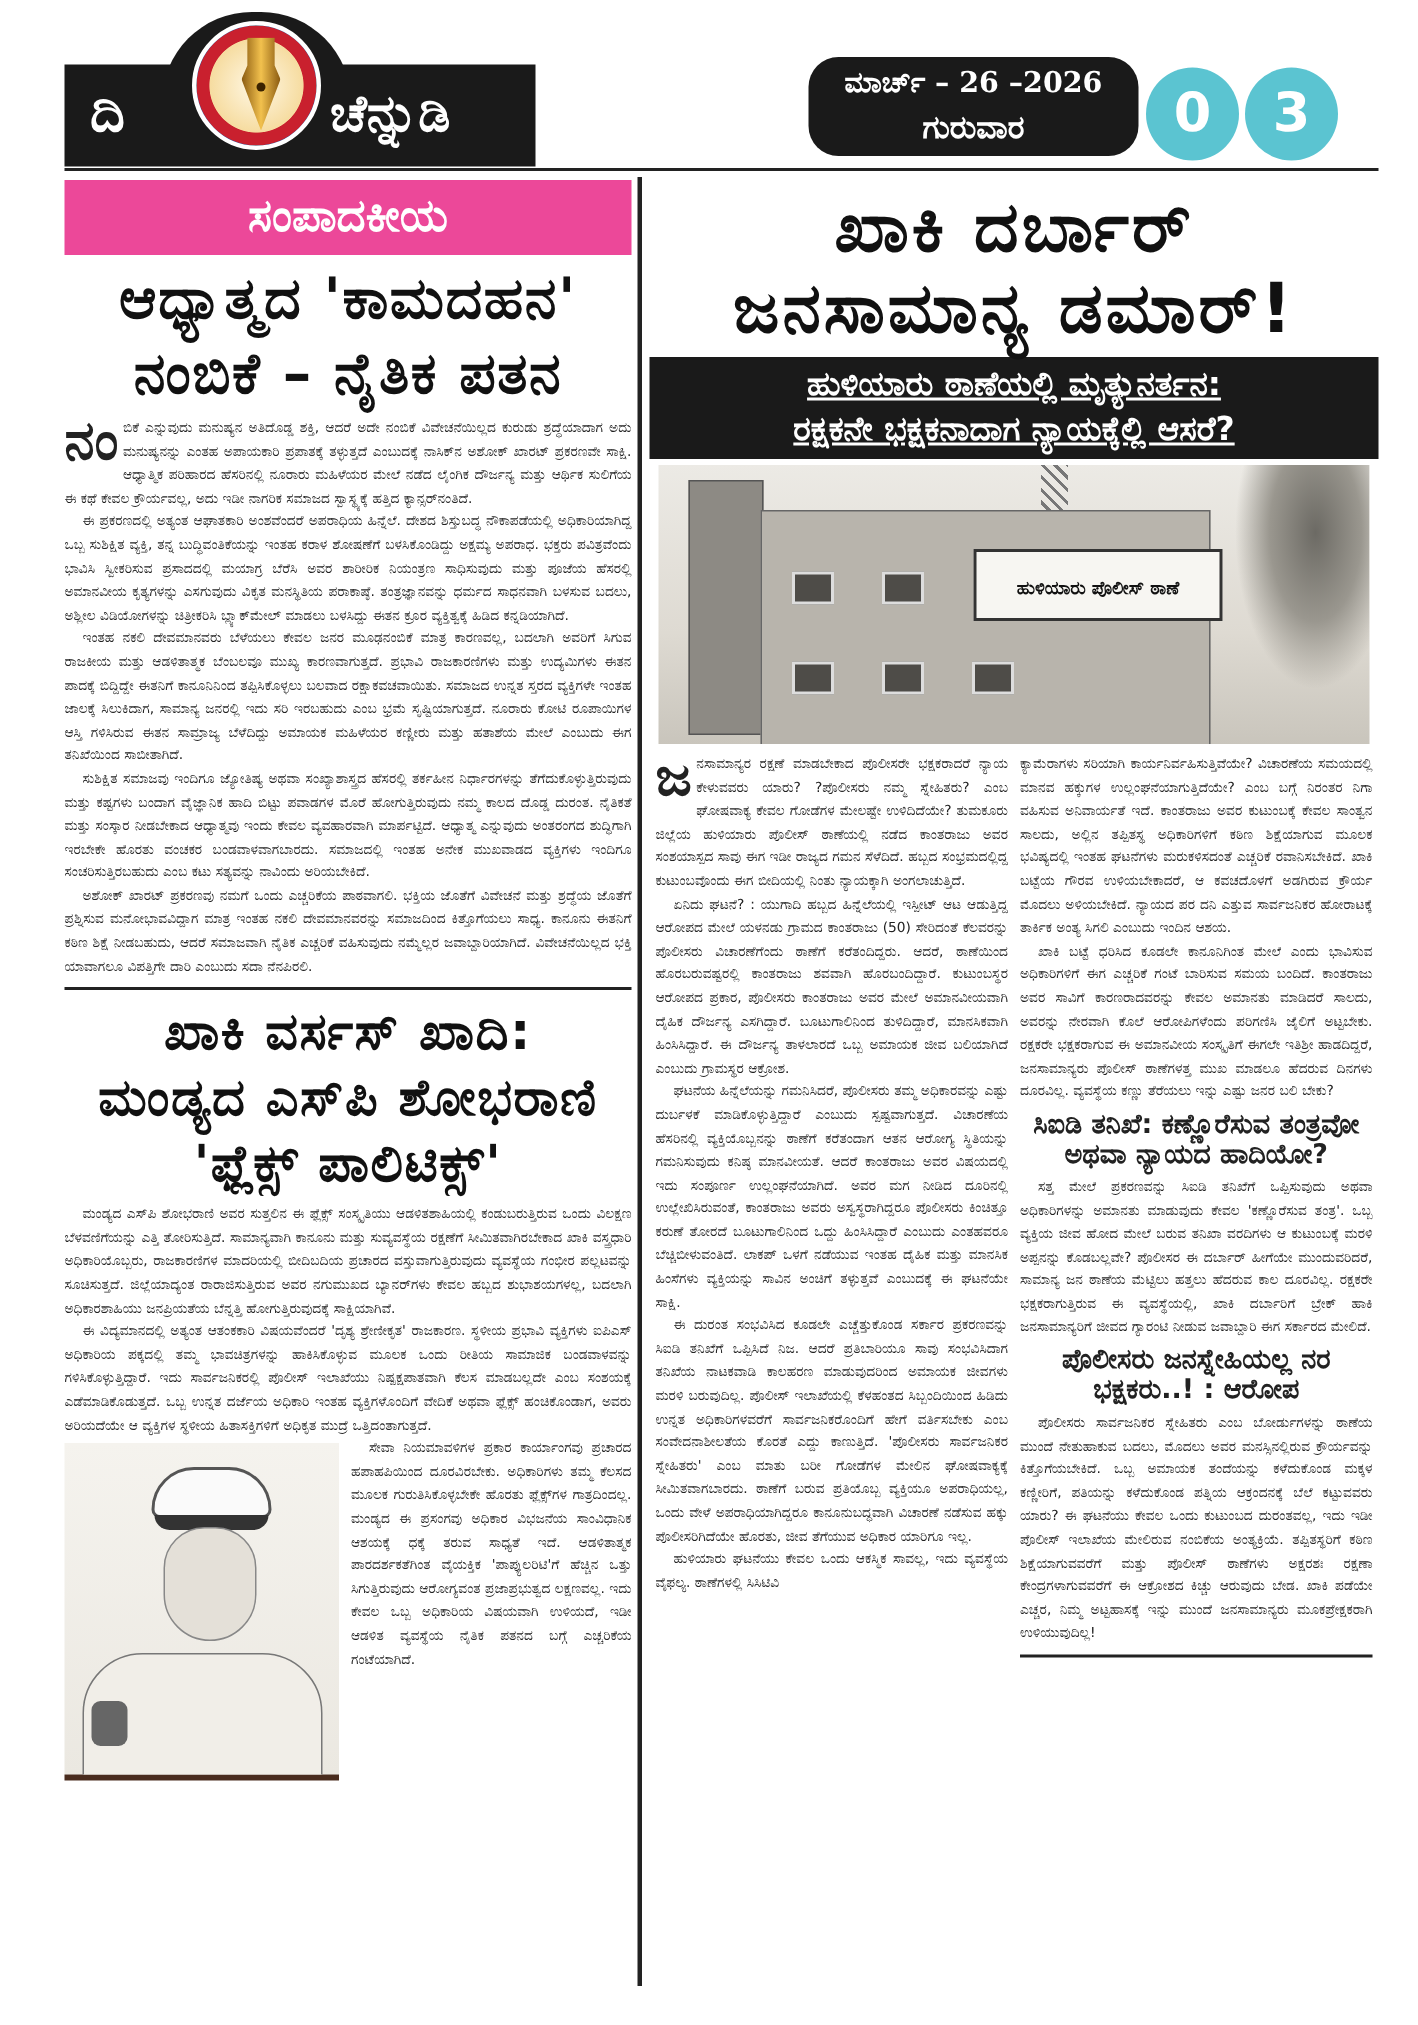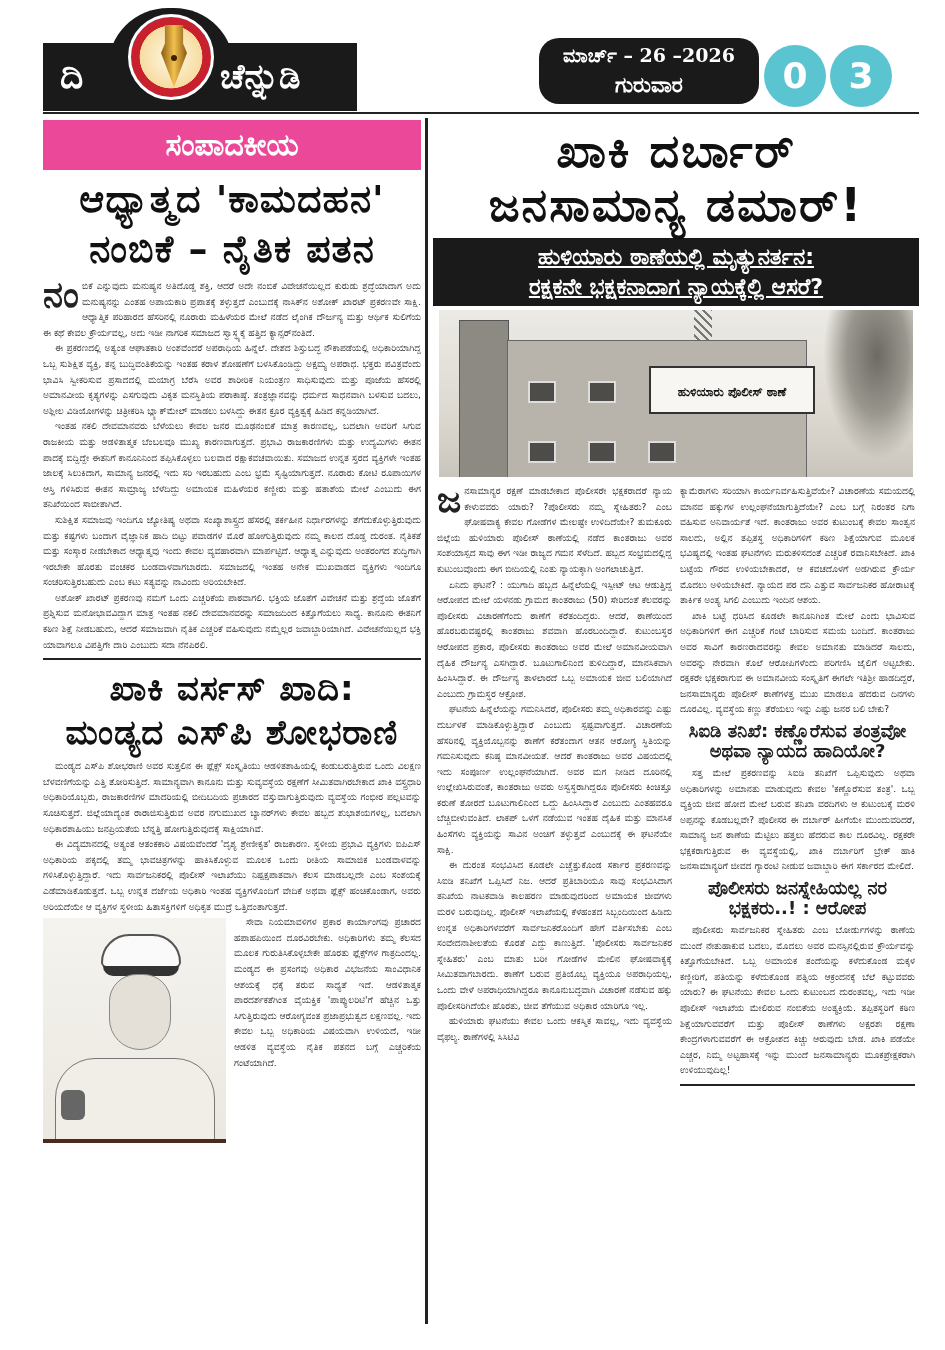--- a/index.html
+++ b/index.html
@@ -43,21 +43,21 @@
   .cap { position: absolute; left: 58px; top: 16px; width: 80px; height: 34px; border-radius: 40px 40px 8px 8px; background: #fafafa; border: 2px solid #555; }
   .visor { position: absolute; left: 60px; top: 48px; width: 76px; height: 10px; background: #333; border-radius: 0 0 20px 20px; }
   .face { position: absolute; left: 66px; top: 56px; width: 62px; height: 76px; border-radius: 30px 30px 34px 34px; background: #e4e0d8; border: 1px solid #888; }
   .shirt { position: absolute; left: 12px; top: 140px; width: 160px; height: 90px; background: #f1eee8; border: 1px solid #777; border-radius: 40px 40px 0 0; }
   .badge-l { position: absolute; left: 18px; top: 172px; width: 24px; height: 30px; background: #666; border-radius: 6px; }
 
   
   .right { position: absolute; left: 433px; top: 118px; width: 486px; }
   .main-head { text-align: center; font-weight: bold; font-size: 46px; line-height: 54px; letter-spacing: 2px; padding-top: 6px; }
   .sub-bar { background: #1a1a1a; color: #fff; text-align: center; font-weight: bold; font-size: 22px; line-height: 30px; padding: 4px 0; margin-top: 6px; text-decoration: underline; }
-  .photo { margin: 4px 6px 0 6px; height: 167px; position: relative; overflow: hidden;
+  .photo { margin: 4px 6px 0 6px; height: 186px; position: relative; overflow: hidden;
     background: linear-gradient(180deg,#eceae5 0%,#dedad2 60%,#c9c5bc 100%); }
   .bld { position: absolute; left: 68px; top: 30px; width: 300px; height: 160px; background: #b8b4ac; border: 1px solid #666; }
   .tower { position: absolute; left: 20px; top: 10px; width: 50px; height: 170px; background: #8d8a84; border: 1px solid #555; }
   .win { position: absolute; width: 28px; height: 22px; background: #4e4c48; border: 2px solid #ddd; }
   .sign { position: absolute; left: 210px; top: 56px; width: 166px; height: 48px; background: #f7f6f2; border: 2px solid #333; text-align: center; font-size: 12px; font-weight: bold; line-height: 48px; color: #111; }
   .palm { position: absolute; right: 0; top: 0; width: 90px; height: 150px; background: radial-gradient(ellipse at 60% 30%,#6c6a64 0%,#9a978f 40%,transparent 70%); }
   .mast { position: absolute; left: 255px; top: 0; width: 18px; height: 60px; background: repeating-linear-gradient(45deg,#777 0 2px,transparent 2px 6px); }
 
   .cols2 { display: flex; gap: 8px; margin-top: 6px; padding: 0 4px; }
   .col { width: 239px; }
@@ -98,20 +98,21 @@
     <p class="first"><span class="dropcap">ನಂ</span><span>ಬಿಕೆ ಎನ್ನುವುದು ಮನುಷ್ಯನ ಅತಿದೊಡ್ಡ ಶಕ್ತಿ, ಆದರೆ ಅದೇ ನಂಬಿಕೆ ವಿವೇಚನೆಯಿಲ್ಲದ ಕುರುಡು ಶ್ರದ್ಧೆಯಾದಾಗ ಅದು ಮನುಷ್ಯನನ್ನು ಎಂತಹ ಅಪಾಯಕಾರಿ ಪ್ರಪಾತಕ್ಕೆ ತಳ್ಳುತ್ತದೆ ಎಂಬುದಕ್ಕೆ ನಾಸಿಕ್‌ನ ಅಶೋಕ್ ಖಾರಟ್ ಪ್ರಕರಣವೇ ಸಾಕ್ಷಿ. ಆಧ್ಯಾತ್ಮಿಕ ಪರಿಹಾರದ ಹೆಸರಿನಲ್ಲಿ ನೂರಾರು ಮಹಿಳೆಯರ ಮೇಲೆ ನಡೆದ ಲೈಂಗಿಕ ದೌರ್ಜನ್ಯ ಮತ್ತು ಆರ್ಥಿಕ ಸುಲಿಗೆಯ ಈ ಕಥೆ ಕೇವಲ ಕ್ರೌರ್ಯವಲ್ಲ, ಅದು ಇಡೀ ನಾಗರಿಕ ಸಮಾಜದ ಸ್ವಾಸ್ಥ್ಯಕ್ಕೆ ಹತ್ತಿದ ಕ್ಯಾನ್ಸರ್‌ನಂತಿದೆ.</span></p>
     <p>ಈ ಪ್ರಕರಣದಲ್ಲಿ ಅತ್ಯಂತ ಆಘಾತಕಾರಿ ಅಂಶವೆಂದರೆ ಅಪರಾಧಿಯ ಹಿನ್ನೆಲೆ. ದೇಶದ ಶಿಸ್ತುಬದ್ಧ ನೌಕಾಪಡೆಯಲ್ಲಿ ಅಧಿಕಾರಿಯಾಗಿದ್ದ ಒಬ್ಬ ಸುಶಿಕ್ಷಿತ ವ್ಯಕ್ತಿ, ತನ್ನ ಬುದ್ಧಿವಂತಿಕೆಯನ್ನು ಇಂತಹ ಕರಾಳ ಶೋಷಣೆಗೆ ಬಳಸಿಕೊಂಡಿದ್ದು ಅಕ್ಷಮ್ಯ ಅಪರಾಧ. ಭಕ್ತರು ಪವಿತ್ರವೆಂದು ಭಾವಿಸಿ ಸ್ವೀಕರಿಸುವ ಪ್ರಸಾದದಲ್ಲಿ ಮಯಾಗ್ರ ಬೆರೆಸಿ ಅವರ ಶಾರೀರಿಕ ನಿಯಂತ್ರಣ ಸಾಧಿಸುವುದು ಮತ್ತು ಪೂಜೆಯ ಹೆಸರಲ್ಲಿ ಅಮಾನವೀಯ ಕೃತ್ಯಗಳನ್ನು ಎಸಗುವುದು ವಿಕೃತ ಮನಸ್ಥಿತಿಯ ಪರಾಕಾಷ್ಠೆ. ತಂತ್ರಜ್ಞಾನವನ್ನು ಧರ್ಮದ ಸಾಧನವಾಗಿ ಬಳಸುವ ಬದಲು, ಅಶ್ಲೀಲ ವಿಡಿಯೋಗಳನ್ನು ಚಿತ್ರೀಕರಿಸಿ ಬ್ಲ್ಯಾಕ್‌ಮೇಲ್ ಮಾಡಲು ಬಳಸಿದ್ದು ಈತನ ಕ್ರೂರ ವ್ಯಕ್ತಿತ್ವಕ್ಕೆ ಹಿಡಿದ ಕನ್ನಡಿಯಾಗಿದೆ.</p>
     <p>ಇಂತಹ ನಕಲಿ ದೇವಮಾನವರು ಬೆಳೆಯಲು ಕೇವಲ ಜನರ ಮೂಢನಂಬಿಕೆ ಮಾತ್ರ ಕಾರಣವಲ್ಲ, ಬದಲಾಗಿ ಅವರಿಗೆ ಸಿಗುವ ರಾಜಕೀಯ ಮತ್ತು ಆಡಳಿತಾತ್ಮಕ ಬೆಂಬಲವೂ ಮುಖ್ಯ ಕಾರಣವಾಗುತ್ತದೆ. ಪ್ರಭಾವಿ ರಾಜಕಾರಣಿಗಳು ಮತ್ತು ಉದ್ಯಮಿಗಳು ಈತನ ಪಾದಕ್ಕೆ ಬಿದ್ದಿದ್ದೇ ಈತನಿಗೆ ಕಾನೂನಿನಿಂದ ತಪ್ಪಿಸಿಕೊಳ್ಳಲು ಬಲವಾದ ರಕ್ಷಾಕವಚವಾಯಿತು. ಸಮಾಜದ ಉನ್ನತ ಸ್ತರದ ವ್ಯಕ್ತಿಗಳೇ ಇಂತಹ ಜಾಲಕ್ಕೆ ಸಿಲುಕಿದಾಗ, ಸಾಮಾನ್ಯ ಜನರಲ್ಲಿ ಇದು ಸರಿ ಇರಬಹುದು ಎಂಬ ಭ್ರಮೆ ಸೃಷ್ಟಿಯಾಗುತ್ತದೆ. ನೂರಾರು ಕೋಟಿ ರೂಪಾಯಿಗಳ ಆಸ್ತಿ ಗಳಿಸಿರುವ ಈತನ ಸಾಮ್ರಾಜ್ಯ ಬೆಳೆದಿದ್ದು ಅಮಾಯಕ ಮಹಿಳೆಯರ ಕಣ್ಣೀರು ಮತ್ತು ಹತಾಶೆಯ ಮೇಲೆ ಎಂಬುದು ಈಗ ತನಿಖೆಯಿಂದ ಸಾಬೀತಾಗಿದೆ.</p>
     <p>ಸುಶಿಕ್ಷಿತ ಸಮಾಜವು ಇಂದಿಗೂ ಜ್ಯೋತಿಷ್ಯ ಅಥವಾ ಸಂಖ್ಯಾಶಾಸ್ತ್ರದ ಹೆಸರಲ್ಲಿ ತರ್ಕಹೀನ ನಿರ್ಧಾರಗಳನ್ನು ತೆಗೆದುಕೊಳ್ಳುತ್ತಿರುವುದು ಮತ್ತು ಕಷ್ಟಗಳು ಬಂದಾಗ ವೈಜ್ಞಾನಿಕ ಹಾದಿ ಬಿಟ್ಟು ಪವಾಡಗಳ ಮೊರೆ ಹೋಗುತ್ತಿರುವುದು ನಮ್ಮ ಕಾಲದ ದೊಡ್ಡ ದುರಂತ. ನೈತಿಕತೆ ಮತ್ತು ಸಂಸ್ಕಾರ ನೀಡಬೇಕಾದ ಆಧ್ಯಾತ್ಮವು ಇಂದು ಕೇವಲ ವ್ಯವಹಾರವಾಗಿ ಮಾರ್ಪಟ್ಟಿದೆ. ಆಧ್ಯಾತ್ಮ ಎನ್ನುವುದು ಅಂತರಂಗದ ಶುದ್ಧಿಗಾಗಿ ಇರಬೇಕೇ ಹೊರತು ವಂಚಕರ ಬಂಡವಾಳವಾಗಬಾರದು. ಸಮಾಜದಲ್ಲಿ ಇಂತಹ ಅನೇಕ ಮುಖವಾಡದ ವ್ಯಕ್ತಿಗಳು ಇಂದಿಗೂ ಸಂಚರಿಸುತ್ತಿರಬಹುದು ಎಂಬ ಕಟು ಸತ್ಯವನ್ನು ನಾವಿಂದು ಅರಿಯಬೇಕಿದೆ.</p>
     <p>ಅಶೋಕ್ ಖಾರಟ್ ಪ್ರಕರಣವು ನಮಗೆ ಒಂದು ಎಚ್ಚರಿಕೆಯ ಪಾಠವಾಗಲಿ. ಭಕ್ತಿಯ ಜೊತೆಗೆ ವಿವೇಚನೆ ಮತ್ತು ಶ್ರದ್ಧೆಯ ಜೊತೆಗೆ ಪ್ರಶ್ನಿಸುವ ಮನೋಭಾವವಿದ್ದಾಗ ಮಾತ್ರ ಇಂತಹ ನಕಲಿ ದೇವಮಾನವರನ್ನು ಸಮಾಜದಿಂದ ಕಿತ್ತೊಗೆಯಲು ಸಾಧ್ಯ. ಕಾನೂನು ಈತನಿಗೆ ಕಠಿಣ ಶಿಕ್ಷೆ ನೀಡಬಹುದು, ಆದರೆ ಸಮಾಜವಾಗಿ ನೈತಿಕ ಎಚ್ಚರಿಕೆ ವಹಿಸುವುದು ನಮ್ಮೆಲ್ಲರ ಜವಾಬ್ದಾರಿಯಾಗಿದೆ. ವಿವೇಚನೆಯಿಲ್ಲದ ಭಕ್ತಿ ಯಾವಾಗಲೂ ವಿಪತ್ತಿಗೇ ದಾರಿ ಎಂಬುದು ಸದಾ ನೆನಪಿರಲಿ.</p>
   </div>
   <div class="hrule"></div>
   <div class="head2">
     <div>ಖಾಕಿ ವರ್ಸಸ್ ಖಾದಿ:</div>
     <div>ಮಂಡ್ಯದ ಎಸ್‌ಪಿ ಶೋಭರಾಣಿ</div>
+    <div>'ಫ್ಲೆಕ್ಸ್ ಪಾಲಿಟಿಕ್ಸ್'</div>
   </div>
   <div class="body-text" style="margin-top:4px;">
     <p>ಮಂಡ್ಯದ ಎಸ್‌ಪಿ ಶೋಭರಾಣಿ ಅವರ ಸುತ್ತಲಿನ ಈ ಫ್ಲೆಕ್ಸ್ ಸಂಸ್ಕೃತಿಯು ಆಡಳಿತಶಾಹಿಯಲ್ಲಿ ಕಂಡುಬರುತ್ತಿರುವ ಒಂದು ವಿಲಕ್ಷಣ ಬೆಳವಣಿಗೆಯನ್ನು ಎತ್ತಿ ತೋರಿಸುತ್ತಿದೆ. ಸಾಮಾನ್ಯವಾಗಿ ಕಾನೂನು ಮತ್ತು ಸುವ್ಯವಸ್ಥೆಯ ರಕ್ಷಣೆಗೆ ಸೀಮಿತವಾಗಿರಬೇಕಾದ ಖಾಕಿ ವಸ್ತ್ರಧಾರಿ ಅಧಿಕಾರಿಯೊಬ್ಬರು, ರಾಜಕಾರಣಿಗಳ ಮಾದರಿಯಲ್ಲಿ ಬೀದಿಬದಿಯ ಪ್ರಚಾರದ ವಸ್ತುವಾಗುತ್ತಿರುವುದು ವ್ಯವಸ್ಥೆಯ ಗಂಭೀರ ಪಲ್ಲಟವನ್ನು ಸೂಚಿಸುತ್ತದೆ. ಜಿಲ್ಲೆಯಾದ್ಯಂತ ರಾರಾಜಿಸುತ್ತಿರುವ ಅವರ ನಗುಮುಖದ ಬ್ಯಾನರ್‌ಗಳು ಕೇವಲ ಹಬ್ಬದ ಶುಭಾಶಯಗಳಲ್ಲ, ಬದಲಾಗಿ ಅಧಿಕಾರಶಾಹಿಯು ಜನಪ್ರಿಯತೆಯ ಬೆನ್ನತ್ತಿ ಹೋಗುತ್ತಿರುವುದಕ್ಕೆ ಸಾಕ್ಷಿಯಾಗಿವೆ.</p>
     <p>ಈ ವಿದ್ಯಮಾನದಲ್ಲಿ ಅತ್ಯಂತ ಆತಂಕಕಾರಿ ವಿಷಯವೆಂದರೆ 'ದೃಶ್ಯ ಶ್ರೇಣೀಕೃತ' ರಾಜಕಾರಣ. ಸ್ಥಳೀಯ ಪ್ರಭಾವಿ ವ್ಯಕ್ತಿಗಳು ಐಪಿಎಸ್ ಅಧಿಕಾರಿಯ ಪಕ್ಕದಲ್ಲಿ ತಮ್ಮ ಭಾವಚಿತ್ರಗಳನ್ನು ಹಾಕಿಸಿಕೊಳ್ಳುವ ಮೂಲಕ ಒಂದು ರೀತಿಯ ಸಾಮಾಜಿಕ ಬಂಡವಾಳವನ್ನು ಗಳಿಸಿಕೊಳ್ಳುತ್ತಿದ್ದಾರೆ. ಇದು ಸಾರ್ವಜನಿಕರಲ್ಲಿ ಪೊಲೀಸ್ ಇಲಾಖೆಯು ನಿಷ್ಪಕ್ಷಪಾತವಾಗಿ ಕೆಲಸ ಮಾಡಬಲ್ಲದೇ ಎಂಬ ಸಂಶಯಕ್ಕೆ ಎಡೆಮಾಡಿಕೊಡುತ್ತದೆ. ಒಬ್ಬ ಉನ್ನತ ದರ್ಜೆಯ ಅಧಿಕಾರಿ ಇಂತಹ ವ್ಯಕ್ತಿಗಳೊಂದಿಗೆ ವೇದಿಕೆ ಅಥವಾ ಫ್ಲೆಕ್ಸ್ ಹಂಚಿಕೊಂಡಾಗ, ಅವರು ಅರಿಯದೆಯೇ ಆ ವ್ಯಕ್ತಿಗಳ ಸ್ಥಳೀಯ ಹಿತಾಸಕ್ತಿಗಳಿಗೆ ಅಧಿಕೃತ ಮುದ್ರೆ ಒತ್ತಿದಂತಾಗುತ್ತದೆ.</p>
     <div class="portrait">
       <div class="cap"></div>
       <div class="visor"></div>
       <div class="face"></div>
       <div class="shirt"></div>
       <div class="badge-l"></div>

